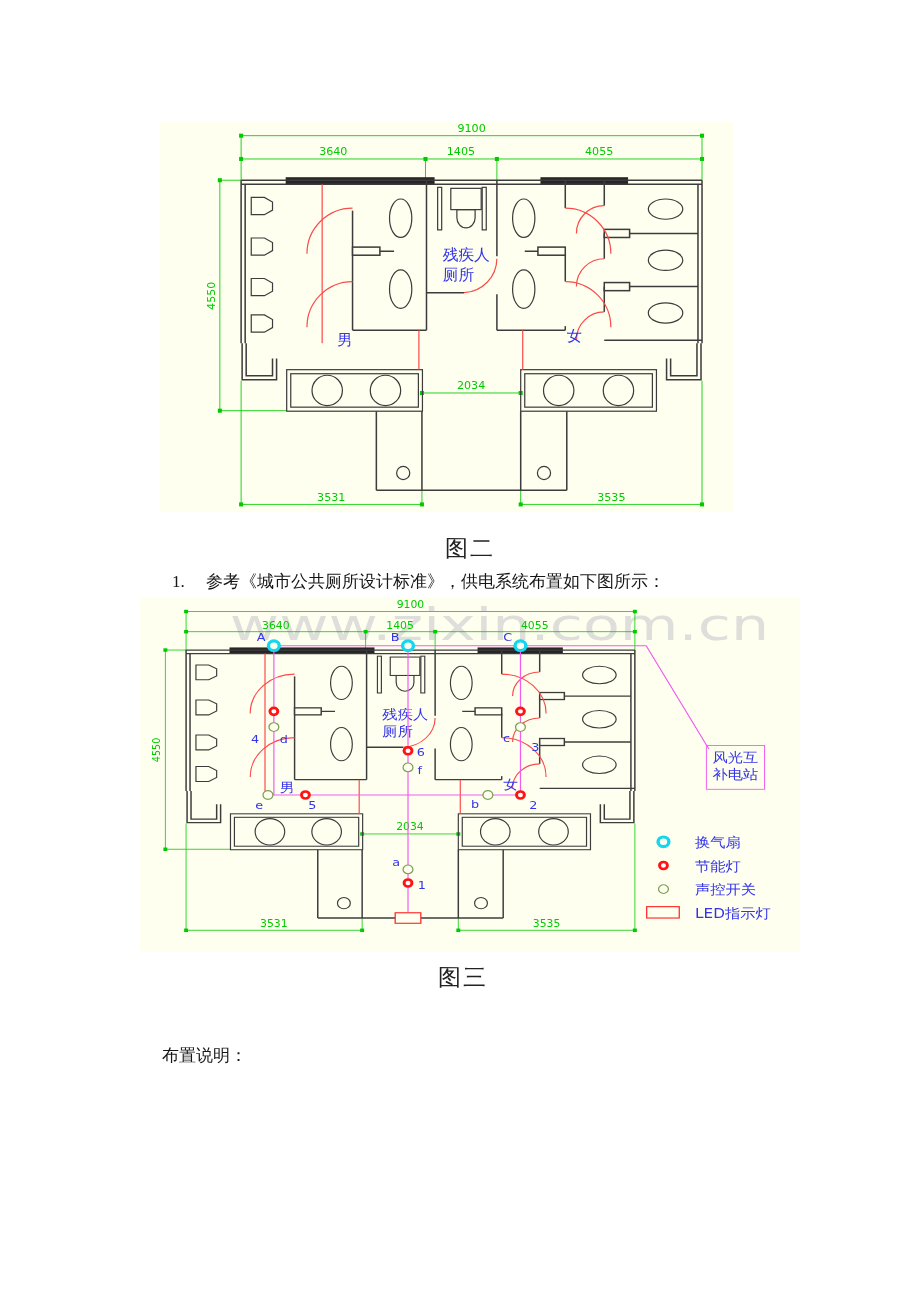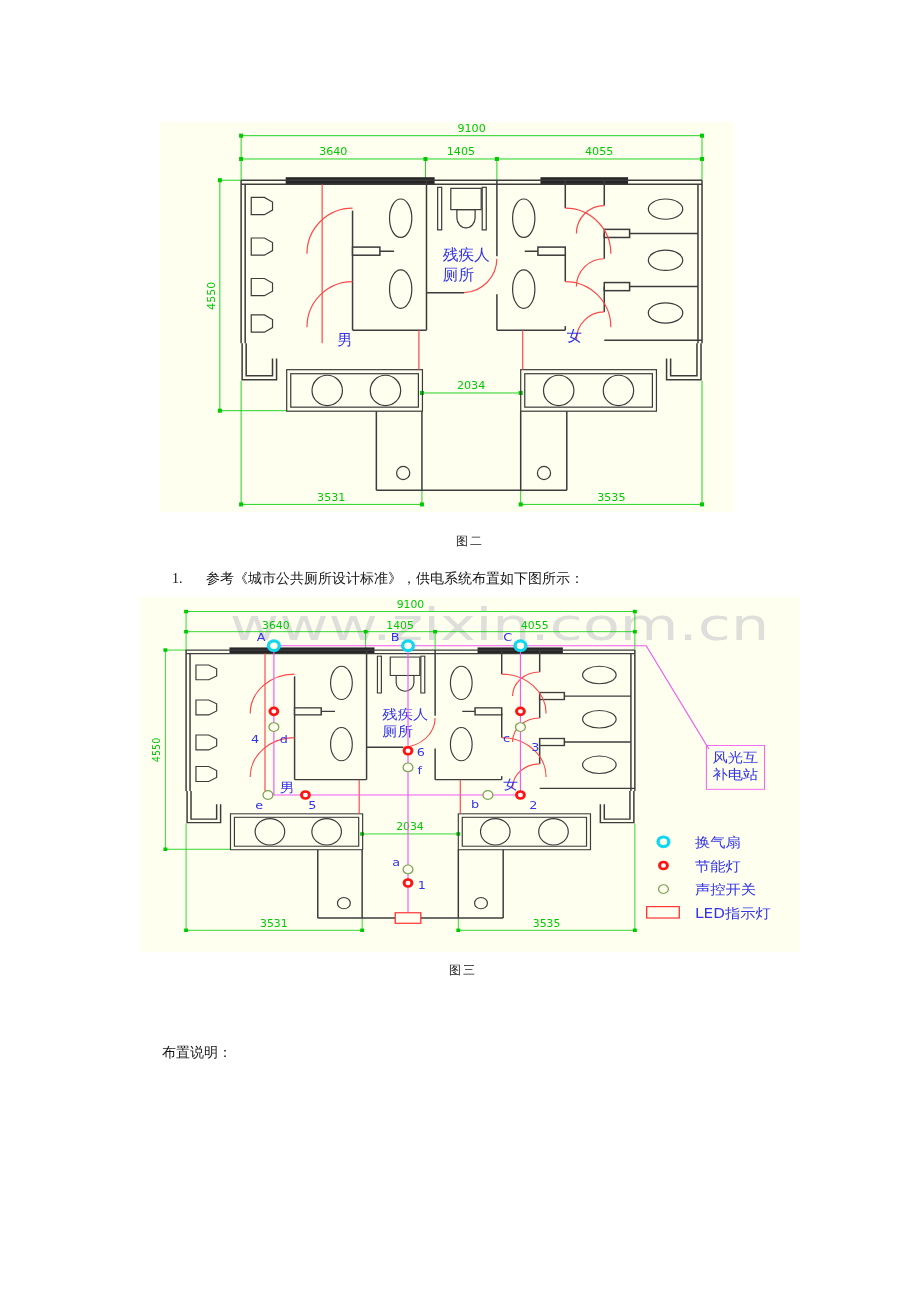--- a/index.html
+++ b/index.html
@@ -3,25 +3,25 @@
 <meta charset="utf-8">
 <style>
   *{margin:0;padding:0;box-sizing:border-box}
   html,body{background:#fff}
   body{width:920px;height:1302px;position:relative;overflow:hidden;
        font-family:"Liberation Serif","DejaVu Serif",serif;color:#161616}
   .page{position:absolute;left:0;top:0;width:920px;height:1302px;background:#ffffff}
   .fig{position:absolute;background:#fffff0}
   #fig2{left:160px;top:122px;width:573px;height:390px}
   #fig3{left:140px;top:597px;width:660px;height:355px}
-  .caption{position:absolute;left:0;width:920px;text-align:center;font-size:12px;
+  .caption{position:absolute;left:0;width:920px;text-align:center;font-size:23px;
            letter-spacing:2px;color:#222;white-space:nowrap}
   #cap2{top:533px;padding-left:20px}
   #cap3{top:962px;padding-left:6px}
-  .textline{position:absolute;font-size:14px;white-space:nowrap}
+  .textline{position:absolute;font-size:17px;white-space:nowrap}
   .textline .num{display:inline-block;width:34px}
   
   svg{display:block}
   .wall line,.wall path{stroke:#3c3c3c;stroke-width:3;fill:none}
   .wall rect.stub{stroke:#3c3c3c;stroke-width:3;fill:#fffff0}
   .hatch{fill:#262626;stroke:none}
   .fx ellipse,.fx circle,.fx rect,.fx path,.fx line{stroke:#3c3c3c;stroke-width:2.4;fill:none}
   .red line,.red path{stroke:#fa4b4b;stroke-width:2.4;fill:none}
   .dim line{stroke:#00cb00;stroke-width:1.7}
   .dim rect{fill:#00cb00;stroke:none}

